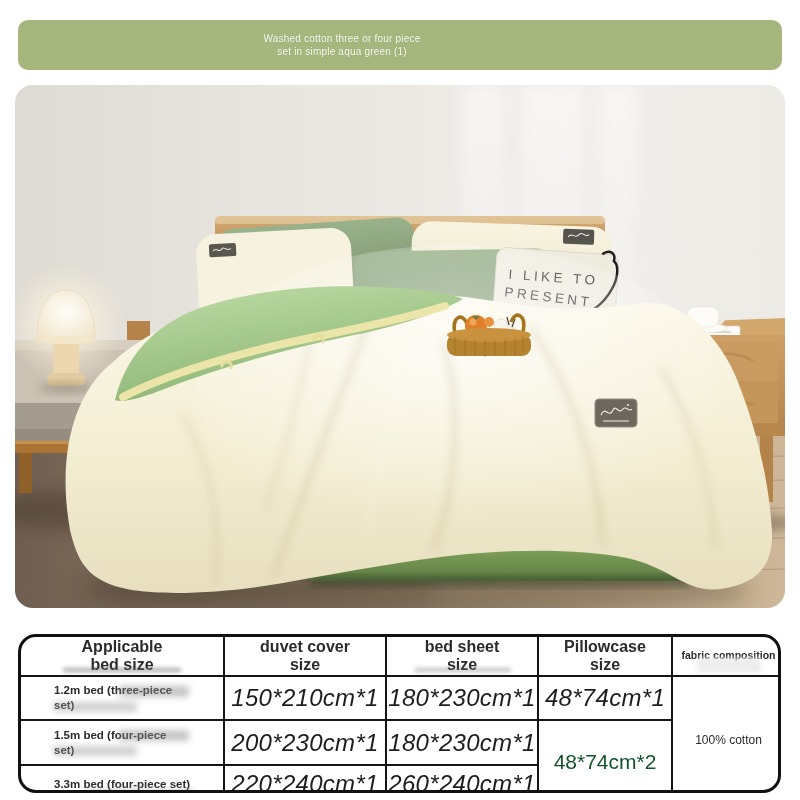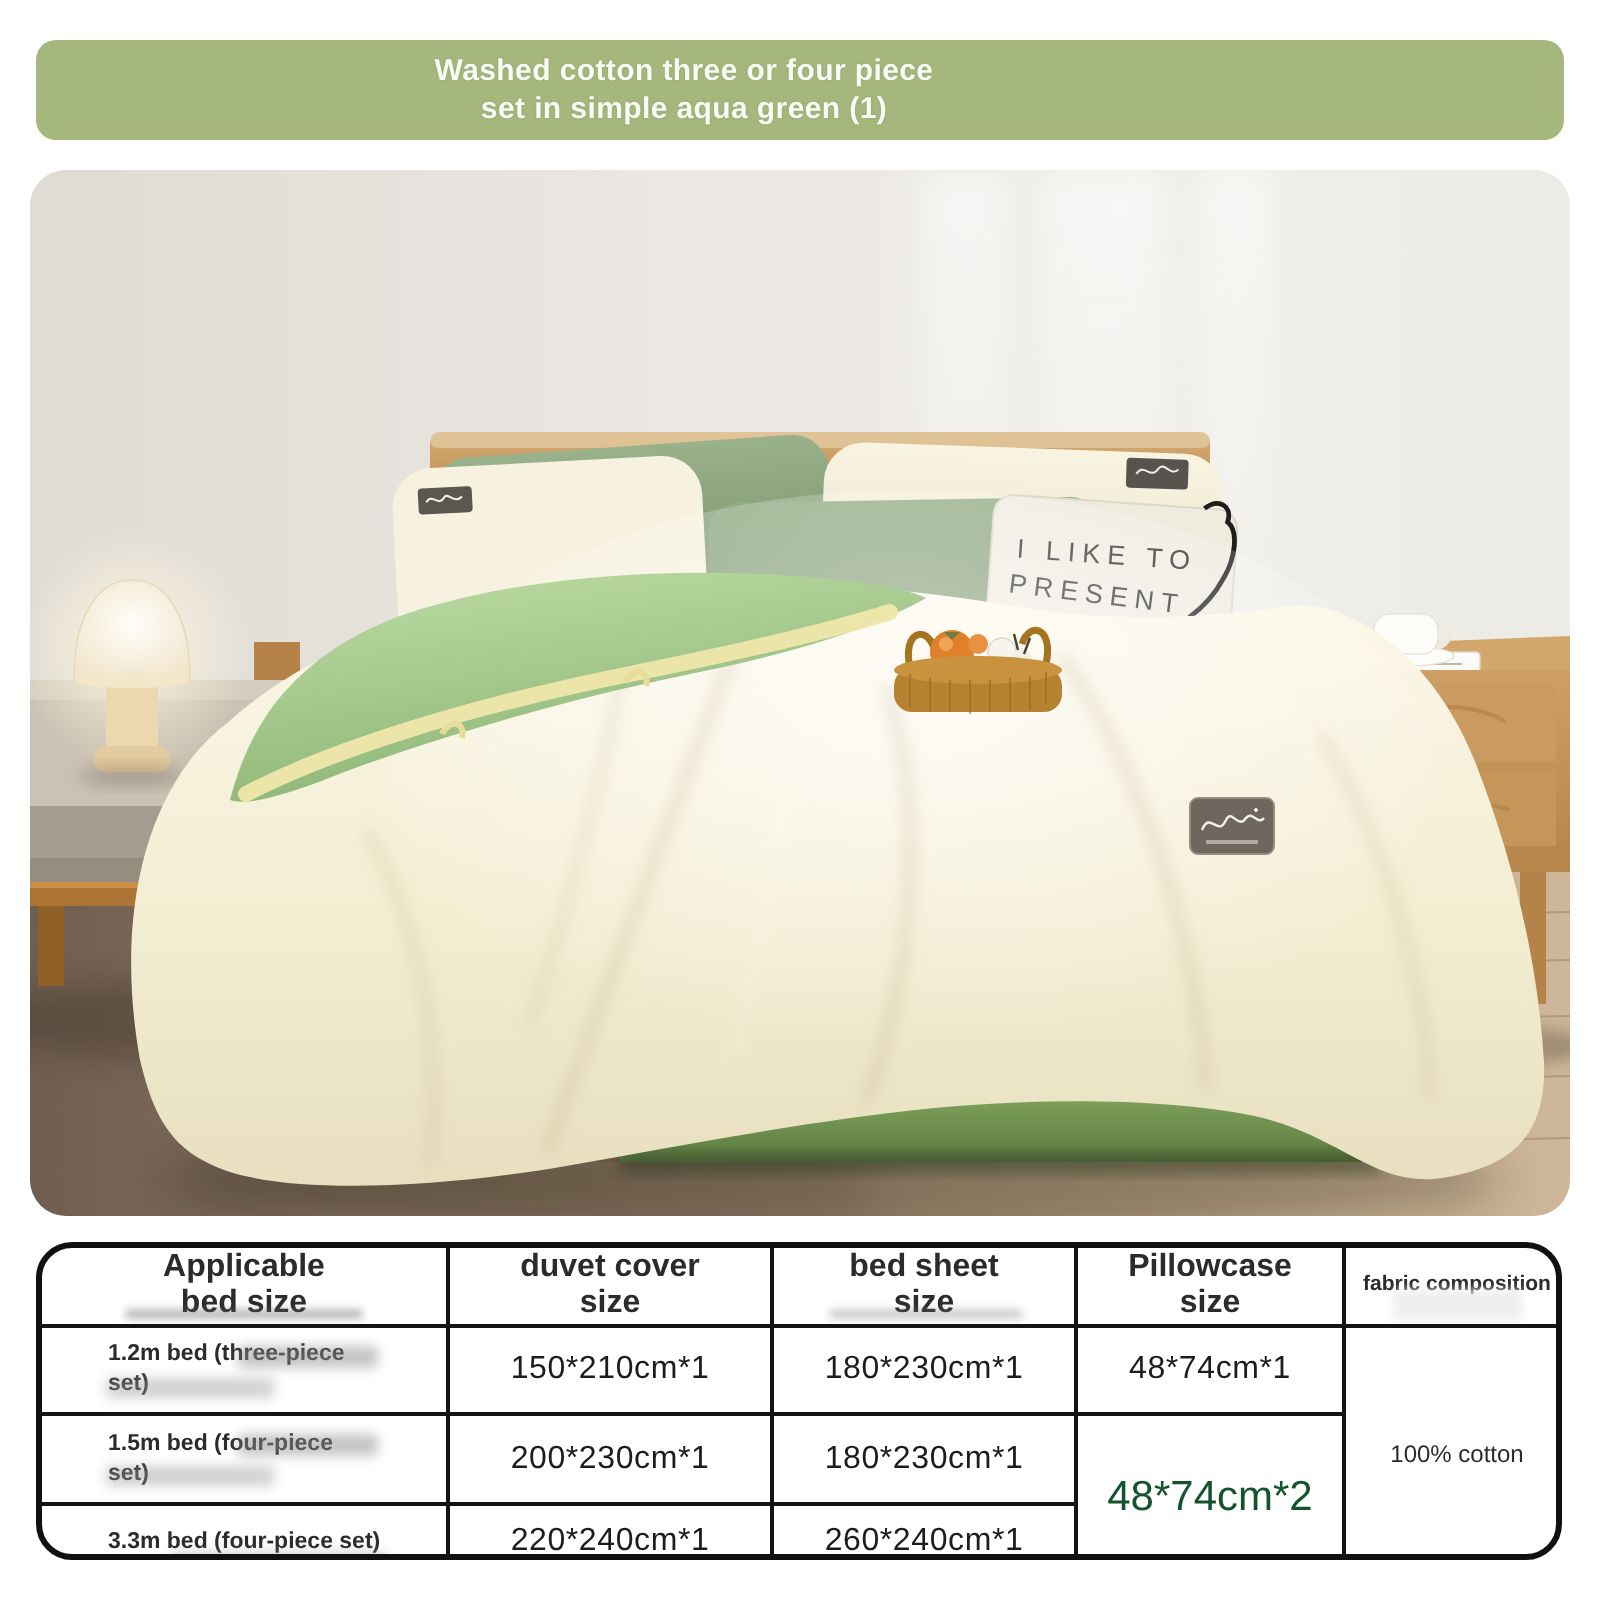--- a/index.html
+++ b/index.html
@@ -7,51 +7,51 @@
     width:800px;height:800px;background:#ffffff;position:relative;
     font-family:"Liberation Sans", sans-serif;overflow:hidden;
   }
   
   .banner{
     position:absolute;left:18px;top:20px;width:764px;height:50px;
     background:#a5b77d;border-radius:10px;
     display:flex;align-items:center;justify-content:center;
   }
   .banner-text{
-    color:#fbfbf5;font-weight:bold;font-size:15px;line-height:1.3;
+    color:#fbfbf5;font-weight:normal;font-size:10px;line-height:1.3;
     text-align:center;white-space:pre-line;letter-spacing:.2px;
     transform:translateX(-58px);
     text-shadow:0 0 1px rgba(90,110,60,.35);
   }
   
   .photo{
     position:absolute;left:15px;top:85px;width:770px;height:523px;
     border-radius:18px;overflow:hidden;background:#e9e6e1;
   }
   
   .spec-wrap{
-    position:absolute;left:18px;top:621px;width:763px;height:159px;
+    position:absolute;left:18px;top:634px;width:763px;height:159px;
     border:3px solid #111;border-radius:18px;overflow:hidden;
     box-sizing:border-box;background:#fff;
   }
   table.spec{width:100%;height:100%;border-collapse:collapse;table-layout:fixed;color:#222;}
   .spec td,.spec th{
     border-right:2px solid #151515;border-bottom:2px solid #151515;
     padding:0;text-align:center;vertical-align:middle;position:relative;
     overflow:hidden;
   }
   .spec .last-col{border-right:none;text-align:center;}
   .spec .no-bottom{border-bottom:none;}
   .spec th{font-size:16px;font-weight:bold;line-height:1.1;white-space:pre-line;color:#2b2b2b;}
   .spec th.fabric-h{font-size:10.5px;}
   .spec td.bedsize{
     font-size:11.5px;font-weight:bold;text-align:left;padding-left:33px;
     white-space:pre-line;line-height:1.3;color:#2b2b2b;
   }
-  .spec td.sizeval{font-size:16px;font-weight:400;letter-spacing:.3px;color:#1d1d1d;}
+  .spec td.sizeval{font-size:24px;font-weight:400;letter-spacing:.3px;color:#1d1d1d;font-style:italic;}
   .spec td.pillow-merged{font-size:21px;font-weight:400;color:#14532d;}
   .spec td.fabricval{font-size:12px;font-weight:normal;color:#2b2b2b;}
   
   .wm-a::after{content:"";position:absolute;left:98px;top:9px;width:70px;height:11px;
     background:#8d8d8d;filter:blur(3px);opacity:.5;border-radius:2px;}
   .wm-b::before{content:"";position:absolute;left:32px;top:25px;width:84px;height:10px;
     background:#9a9a9a;filter:blur(3px);opacity:.45;border-radius:2px;}
   .wm-c::after{content:"";position:absolute;left:64px;top:23px;width:108px;height:10px;
     background:#9a9a9a;filter:blur(3px);opacity:.45;border-radius:2px;}
   .wm-h::after{content:"";position:absolute;left:42px;bottom:3px;width:118px;height:4px;

